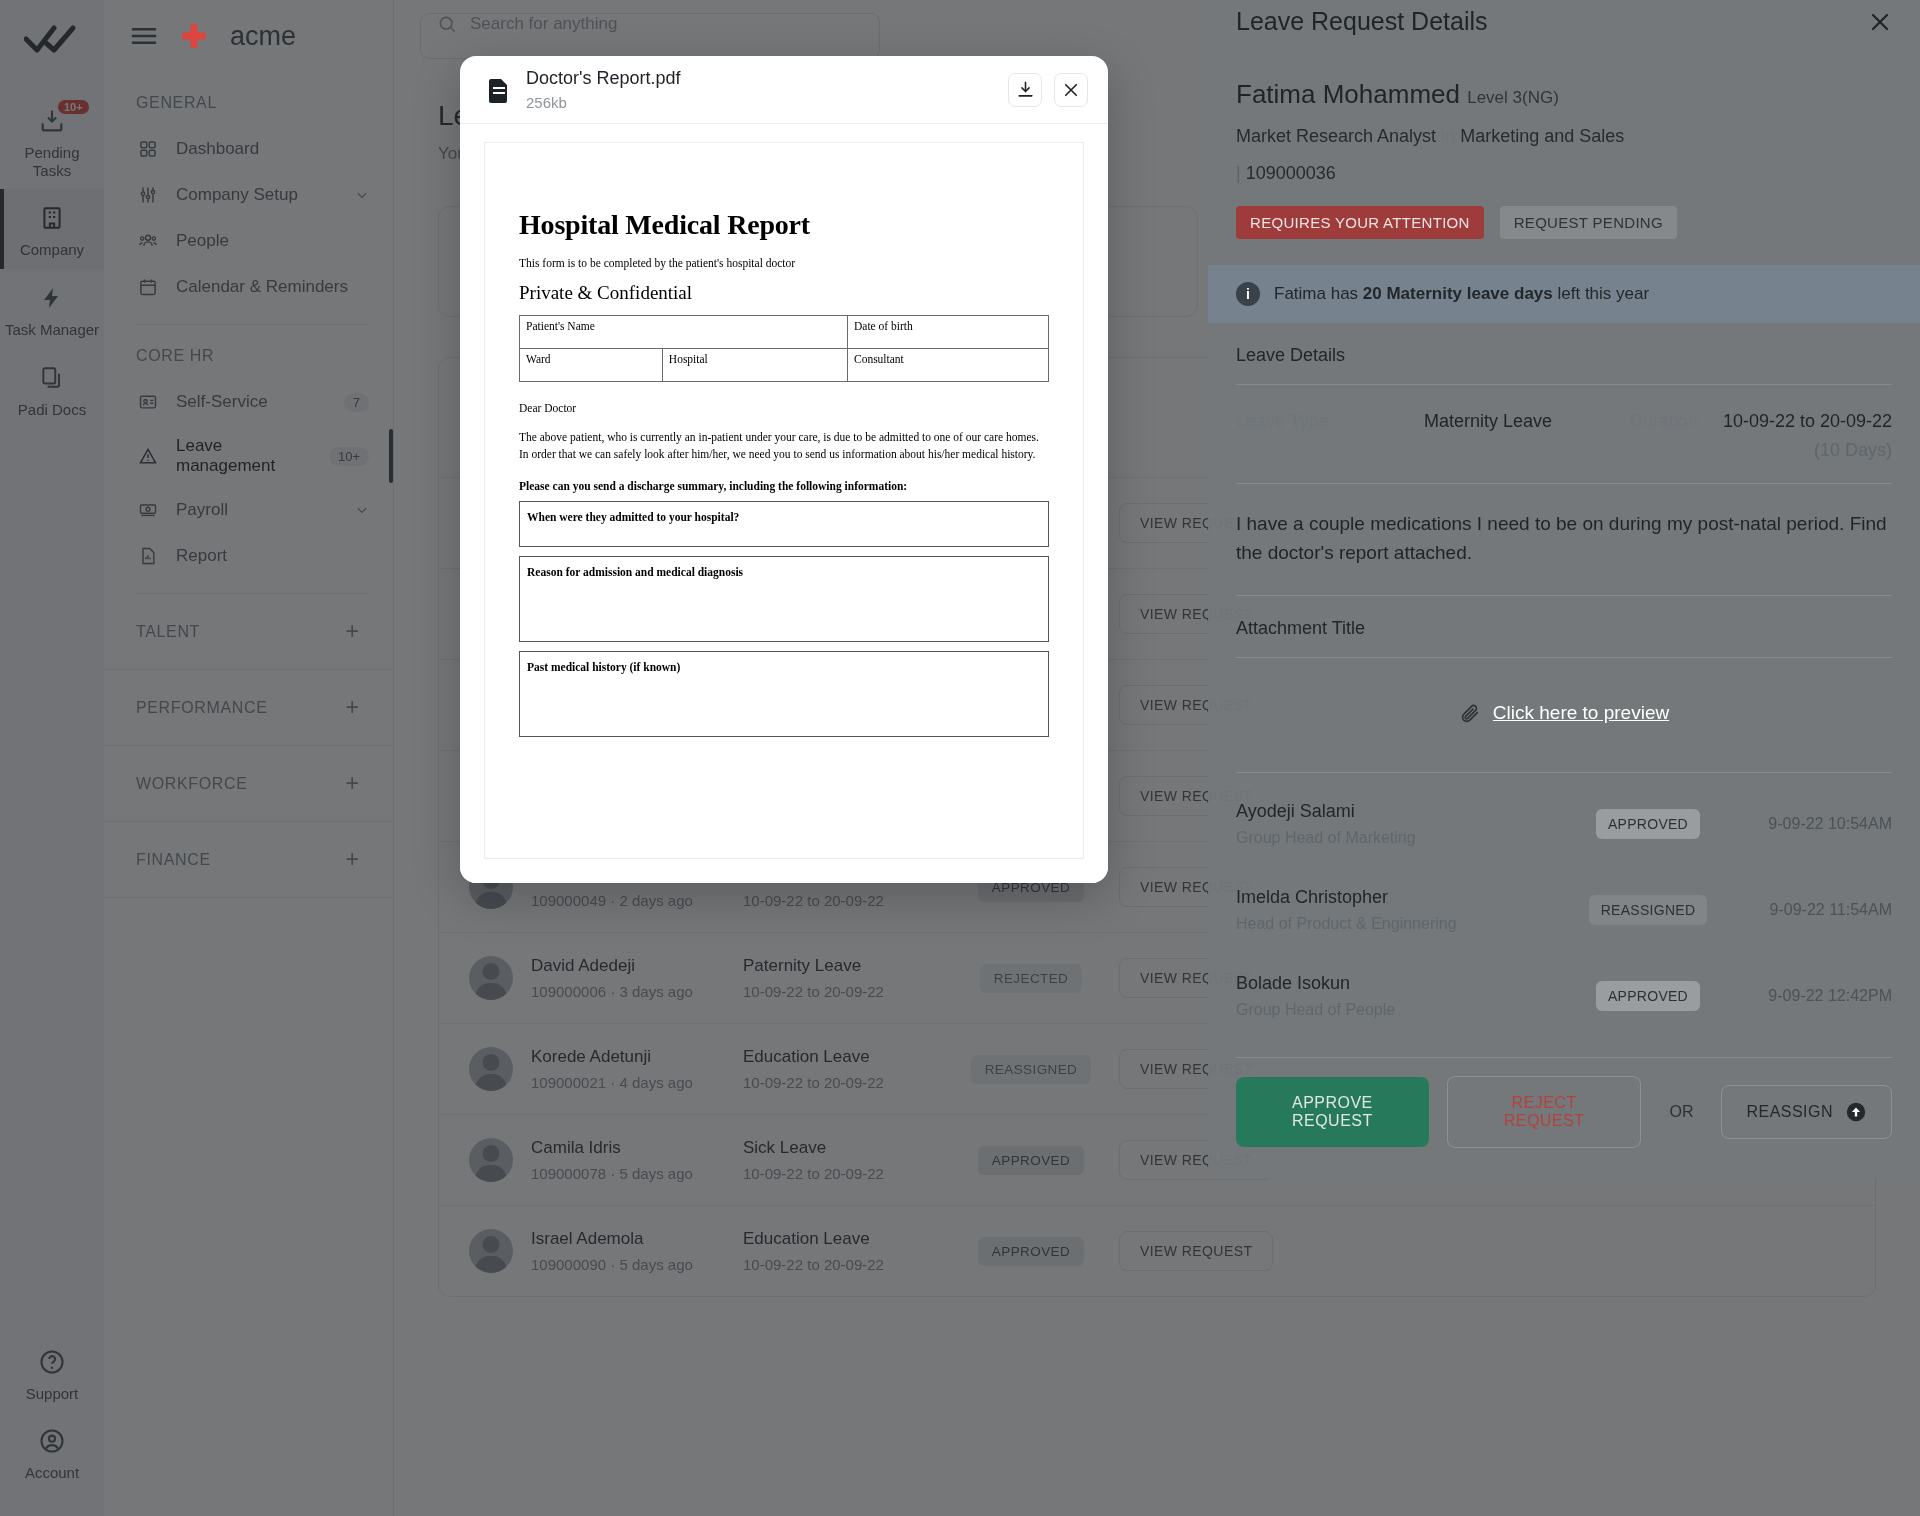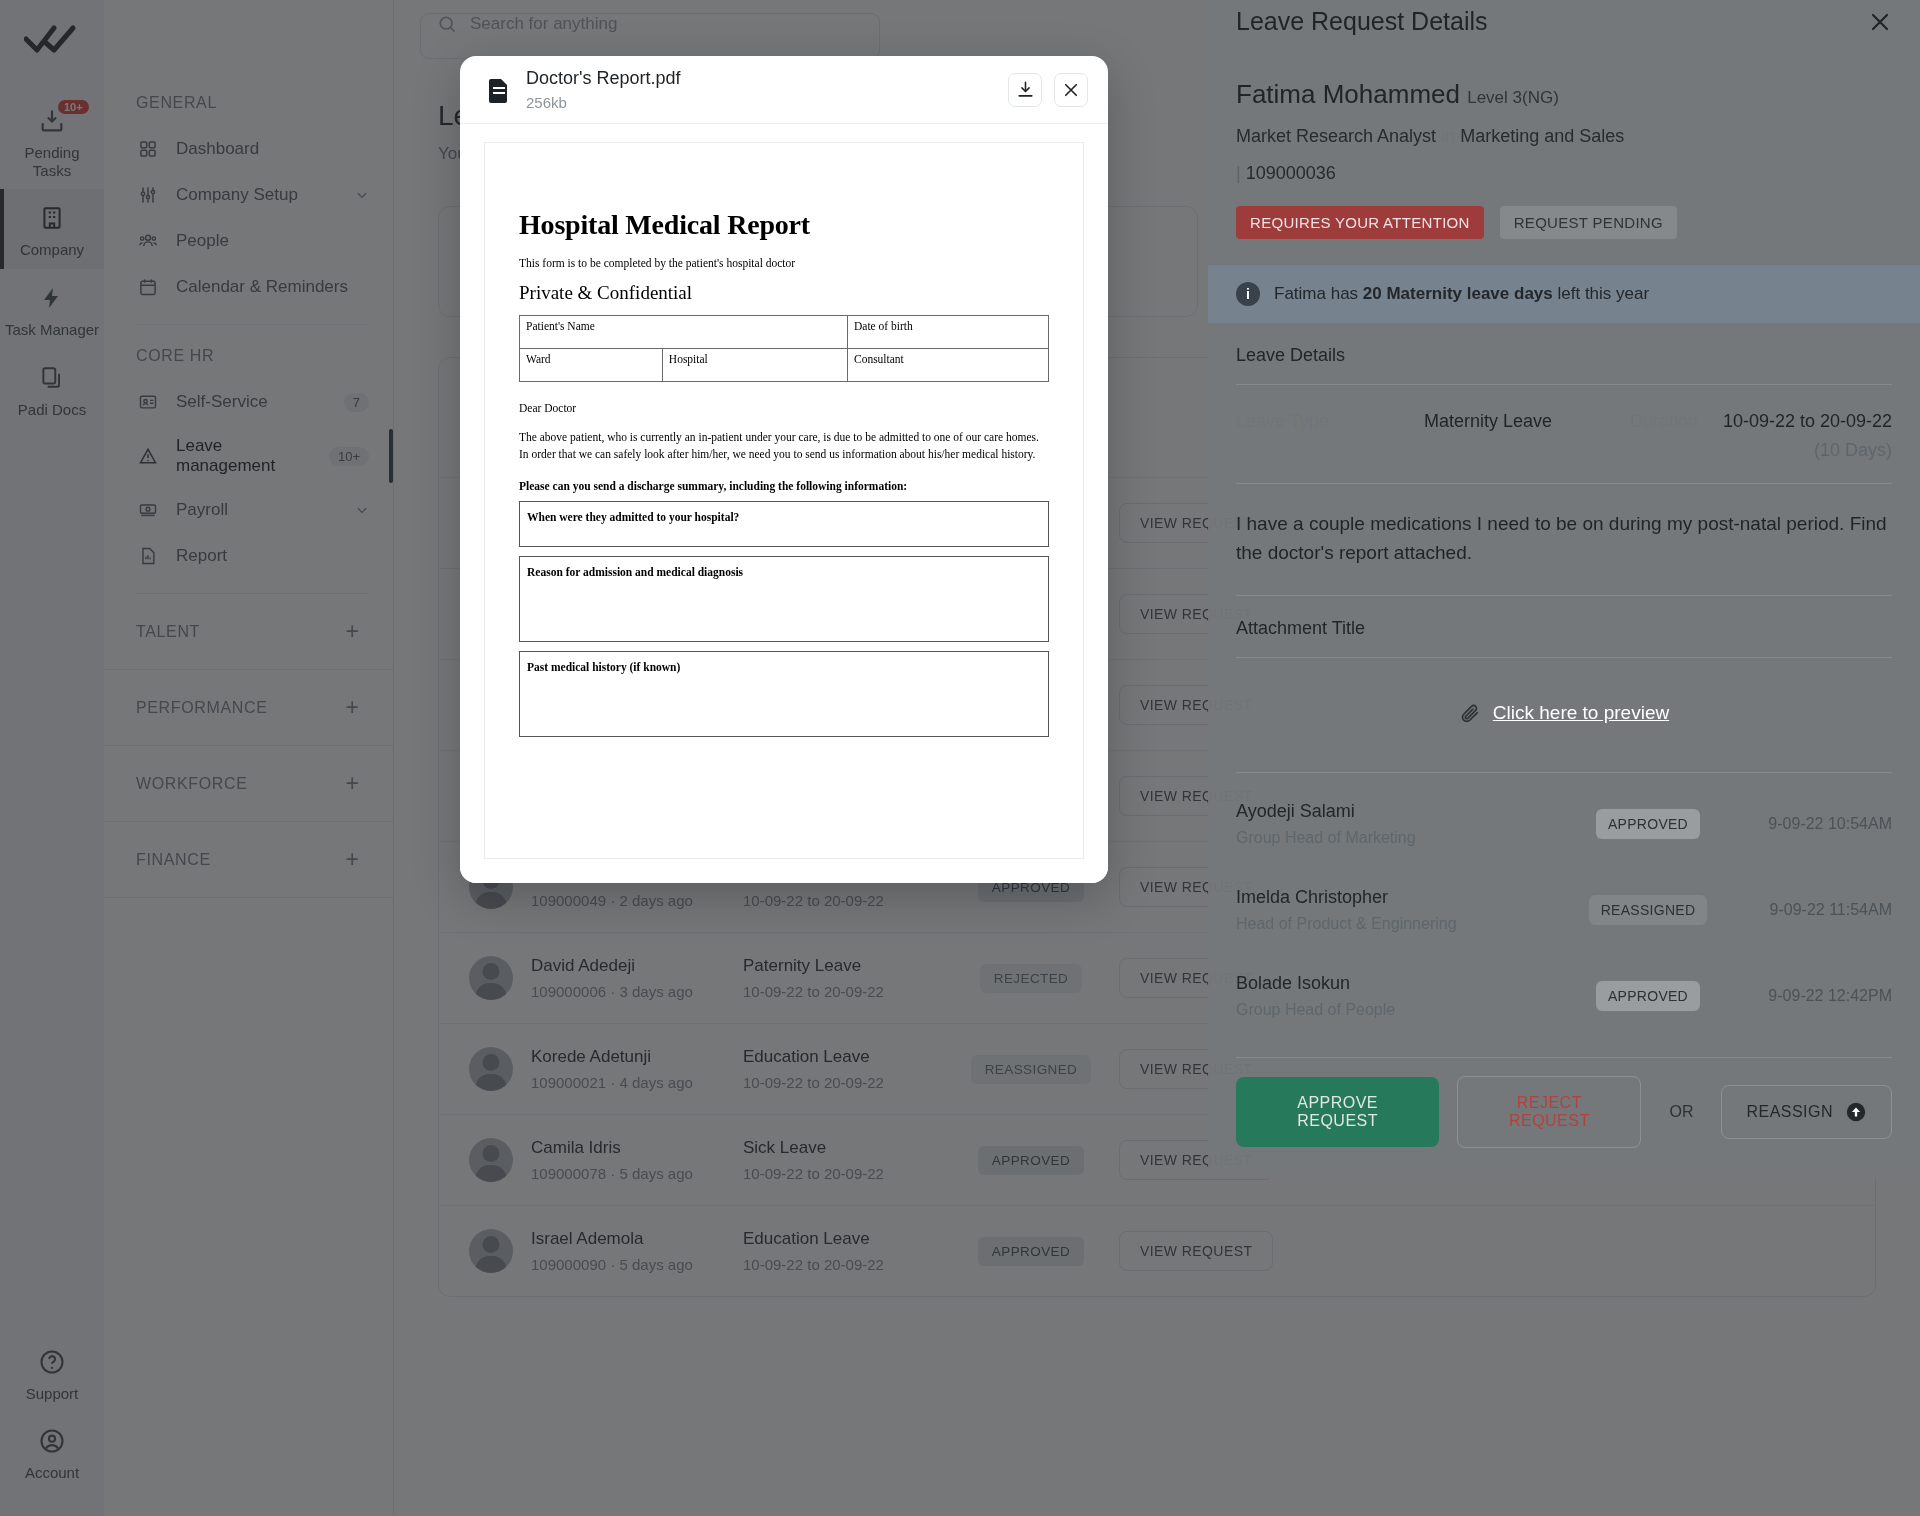--- a/index.html
+++ b/index.html
@@ -121,21 +121,21 @@
   .appr-nm .a1 { font-size:18px; color:#21262a; }
   .appr-nm .a2 { font-size:16px; color:#5e666d; margin-top:7px; }
   .appr-chip { width:128px; text-align:center; }
   .appr-time { width:180px; text-align:right; font-size:16px; color:#4b5258; }
   .chip-a { background:rgba(255,255,255,.28); color:#2b3136; font-size:14px; padding:7px 12px; border-radius:6px; letter-spacing:.02em;}
   .chip-r { background:rgba(255,255,255,.10); color:#2b3136; font-size:14px; padding:7px 12px; border-radius:6px; letter-spacing:.02em;}
   .dr-foot { padding:18px 28px 30px; display:flex; align-items:center; gap:18px; }
   .btn-appr { background:#27795b; color:#dfe8e4; font-size:16px; letter-spacing:.03em;
               border:none; border-radius:8px; padding:17px 34px; cursor:pointer;}
   .btn-rej { background:transparent; color:#b3423f; font-size:16px; letter-spacing:.03em;
-             border:1px solid rgba(255,255,255,.18); border-radius:8px; padding:17px 30px; cursor:pointer;}
+             border:1px solid rgba(255,255,255,.18); border-radius:8px; padding:17px 40px; cursor:pointer;}
   .or-lb { font-size:16px; color:#2b3136; padding:0 10px; }
   .btn-reassign { background:transparent; color:#23282c; font-size:16px; letter-spacing:.03em;
                   border:1px solid rgba(255,255,255,.18); border-radius:8px; padding:15px 24px;
                   display:flex; align-items:center; gap:12px; cursor:pointer;}
 
   
   .modal { position:absolute; left:460px; top:56px; width:648px; height:827px; z-index:60;
            background:#fff; border-radius:16px; box-shadow:0 14px 48px rgba(0,0,0,.22); overflow:hidden;
            display:flex; flex-direction:column; }
   .md-head { height:68px; display:flex; align-items:center; padding:0 20px 0 26px; border-bottom:1px solid #ededef; }
@@ -574,20 +574,33 @@
             <div class="lcell-chip">
               <span class="chip chip-approved">APPROVED</span>
             </div>
             <span class="viewbtn">VIEW REQUEST</span>
           </div>
         </div>
       </div>
     </div>
   </div>
 
+  <div style="position:absolute; left:104px; top:0; width:290px; height:72px; display:flex; align-items:center; gap:22px; padding-left:26px; z-index:31;">
+    <span>
+      <svg class="ic" width="28" height="20" viewBox="0 0 24 18" fill="none" stroke="#2b3136" stroke-width="2.2" stroke-linecap="round">
+        <path d="M2 3h20M2 9h20M2 15h20"></path>
+      </svg>
+    </span>
+    <span>
+      <svg class="ic" width="28" height="28" viewBox="0 0 24 24" fill="#e0443e">
+        <path d="M9 2h6v7h7v6h-7v7H9v-7H2V9h7z"></path>
+      </svg>
+    </span>
+    <span style="font-size:27px; color:#2b3136;">acme</span>
+  </div>
 
   <div class="dim"></div>
 
   <div class="drawer">
     <div class="dr-head">
       <div class="dr-title">Leave Request Details</div>
       <div class="dr-x">
         <svg class="ic" width="24" height="24" viewBox="0 0 24 24" fill="none" stroke="#1f2427" stroke-width="2.2" stroke-linecap="round">
           <path d="M5 5l14 14M19 5L5 19"></path>
         </svg>

